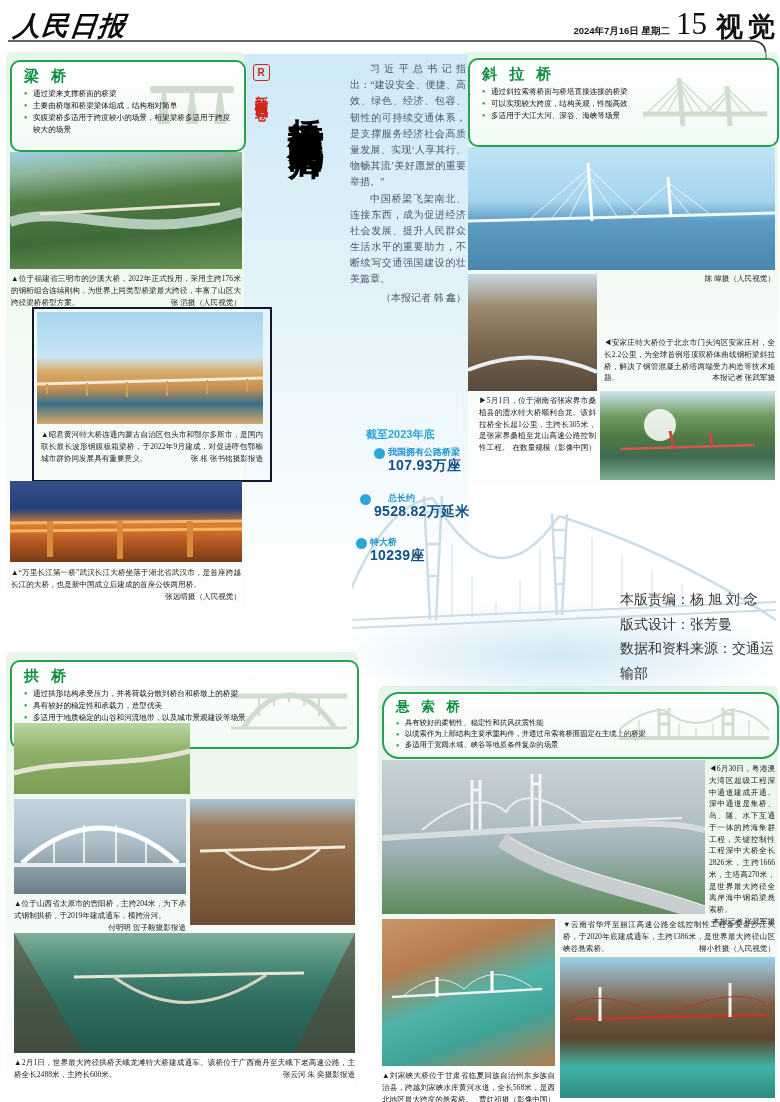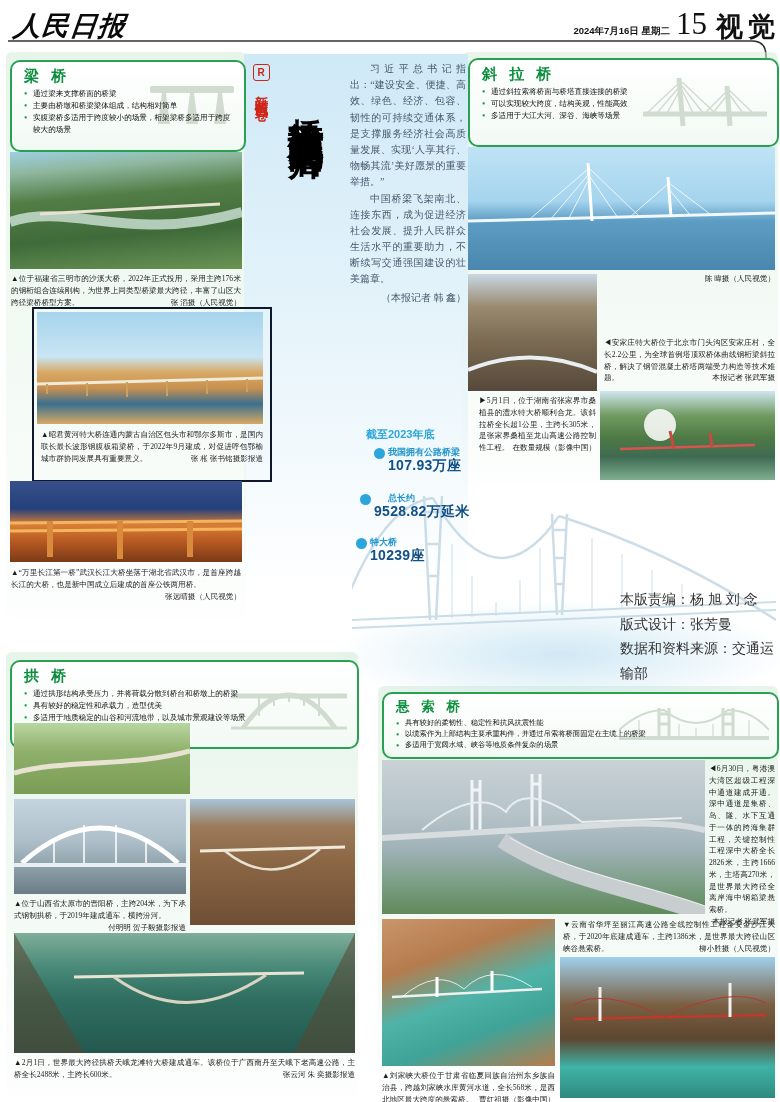--- a/index.html
+++ b/index.html
@@ -281,21 +281,21 @@
       <path d="M100 44 Q172 96 252 42" stroke="#d9d4c2" stroke-width="3" fill="none"></path>
       <path d="M0 0 L70 120 L0 120 Z" fill="#5a4632" opacity=".55"></path>
       <path d="M341 0 L280 120 L341 120 Z" fill="#5a4632" opacity=".55"></path>
     </svg>
   </div>
   <div class="cap" style="left:14px;top:1057px;width:341px;">
     <span>▲2月1日，世界最大跨径拱桥天峨龙滩特大桥建成通车。该桥位于广西南丹至天峨下老高速公路，主桥全长2488米，主跨长600米。</span>
     <span class="credit">张云河 朱 奕摄影报道</span>
   </div>
 
-  <div class="abs gbox" style="left:382px;top:692px;width:393px;height:63px;">
+  <div class="abs gbox" style="left:382px;top:692px;width:393px;height:63px;border-radius:17px;">
     <h2 style="font-size:13.5px;margin-top:4px;">悬 索 桥</h2>
     <svg class="gbox-icon" style="top:8px;" width="150" height="48" viewBox="0 0 150 48">
       <g stroke="#ccd9cc" fill="none">
         <path d="M0 36 H150" stroke-width="4"></path>
         <path d="M40 6 V36 M50 6 V36 M40 12 H50 M40 22 H50 M104 6 V36 M114 6 V36 M104 12 H114 M104 22 H114" stroke-width="3"></path>
         <path d="M0 28 Q22 8 45 8 Q77 34 109 8 Q132 8 150 28" stroke-width="2"></path>
         <path d="M60 22 V36 M77 26 V36 M94 22 V36 M20 18 V36 M130 18 V36" stroke-width="1.2"></path>
       </g>
     </svg>
     <ul style="font-size:7.3px;line-height:1.5;">

